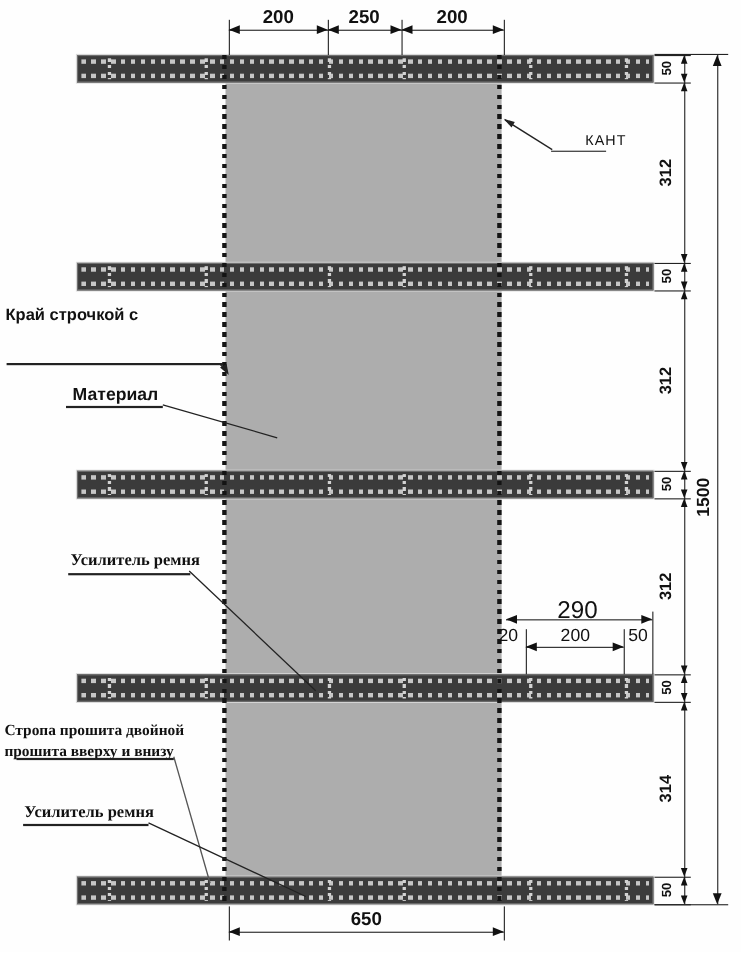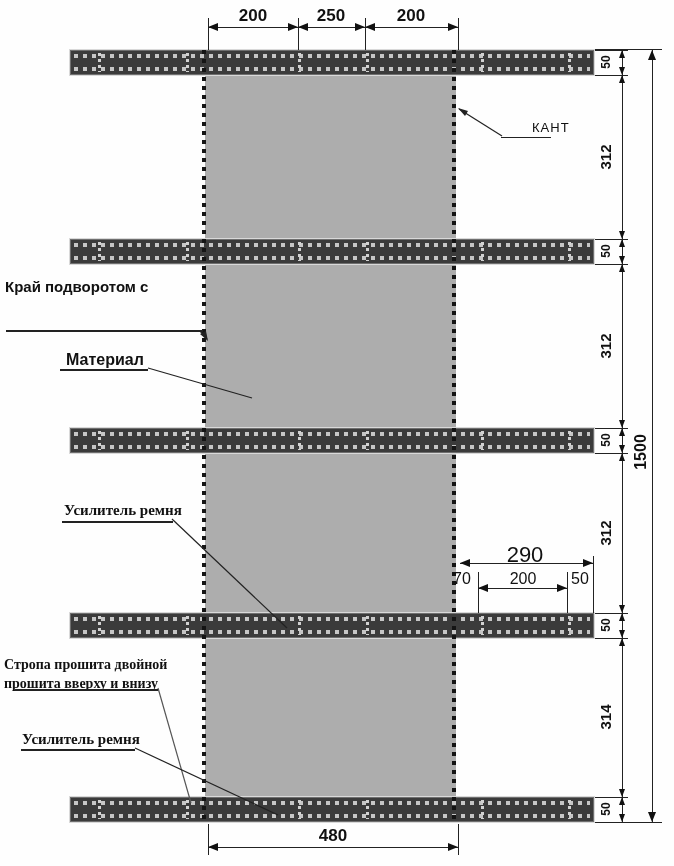--- a/index.html
+++ b/index.html
@@ -61,48 +61,48 @@
   <div class="arw aR" style="left:448px;top:23px;"></div>
   <div class="dnum" style="left:223px;top:6px;width:60px;">200</div>
   <div class="dnum" style="left:301px;top:6px;width:60px;">250</div>
   <div class="dnum" style="left:381px;top:6px;width:60px;">200</div>
 
   <div class="hl" style="left:208px;top:847px;width:250px;"></div>
   <div class="vl" style="left:208px;top:824px;height:31px;"></div>
   <div class="vl" style="left:458px;top:824px;height:31px;"></div>
   <div class="arw aL" style="left:208px;top:843px;"></div>
   <div class="arw aR" style="left:448px;top:843px;"></div>
-  <div class="dnum" style="left:303px;top:826px;width:60px;">480</div>
+  <div class="dnum" style="left:303px;top:826px;width:60px;">650</div>
 
   <div class="hl" style="left:460px;top:563px;width:133px;"></div>
   <div class="arw aL" style="left:460px;top:559px;"></div>
   <div class="arw aR" style="left:583px;top:559px;"></div>
   <div class="dnum reg" style="left:495px;top:542px;width:60px;">290</div>
   <div class="hl" style="left:478px;top:588px;width:89px;"></div>
   <div class="arw aL" style="left:478px;top:584px;"></div>
   <div class="arw aR" style="left:557px;top:584px;"></div>
   <div class="vl" style="left:478px;top:572px;height:41px;"></div>
   <div class="vl" style="left:567px;top:572px;height:41px;"></div>
   <div class="vl" style="left:593px;top:556px;height:57px;"></div>
-  <div class="dnum reg-s" style="left:448px;top:570px;width:28px;">70</div>
+  <div class="dnum reg-s" style="left:448px;top:570px;width:28px;">20</div>
   <div class="dnum reg-s" style="left:499px;top:570px;width:48px;">200</div>
   <div class="dnum reg-s" style="left:566px;top:570px;width:28px;">50</div>
 
   <div class="vl" style="left:652px;top:50px;height:772px;"></div>
   <div class="arw aU" style="left:648px;top:50px;"></div>
   <div class="arw aD" style="left:648px;top:812px;"></div>
   <div class="hl" style="left:595px;top:49px;width:67px;"></div>
   <div class="hl" style="left:595px;top:822px;width:67px;"></div>
   <div class="chain-lbl rot" style="left:606px;top:444px;width:70px;height:16px;font-size:16px;line-height:16px;">1500</div>
 
   <div class="note" style="left:532px;top:120px;font:13px 'Liberation Sans',sans-serif;letter-spacing:1px;">КАНТ</div>
   <div class="hl" style="left:501px;top:137px;width:50px;"></div>
 
   <div class="note sans-b" style="left:5px;top:276px;width:212px;">
-    <div>Край подворотом с</div>
+    <div>Край строчкой с</div>
   </div>
   <div class="ul" style="left:6px;top:330px;width:197px;"></div>
 
   <div class="note" style="left:66px;top:351px;font:bold 16px 'Liberation Sans',sans-serif;">Материал</div>
   <div class="ul" style="left:60px;top:369px;width:88px;"></div>
 
   <div class="note serif-b" style="left:64px;top:502px;">Усилитель ремня</div>
   <div class="ul" style="left:62px;top:521px;width:111px;"></div>
 
   <div class="note serif-b2" style="left:4px;top:655px;width:170px;">

